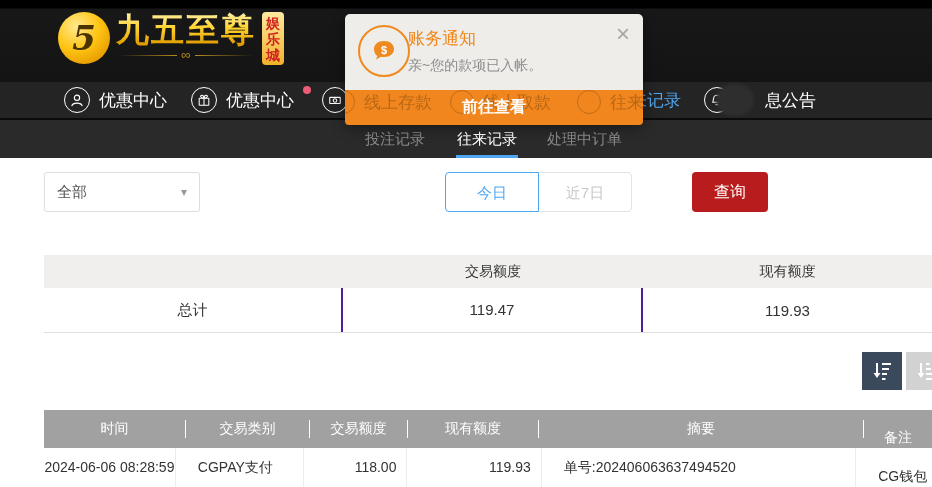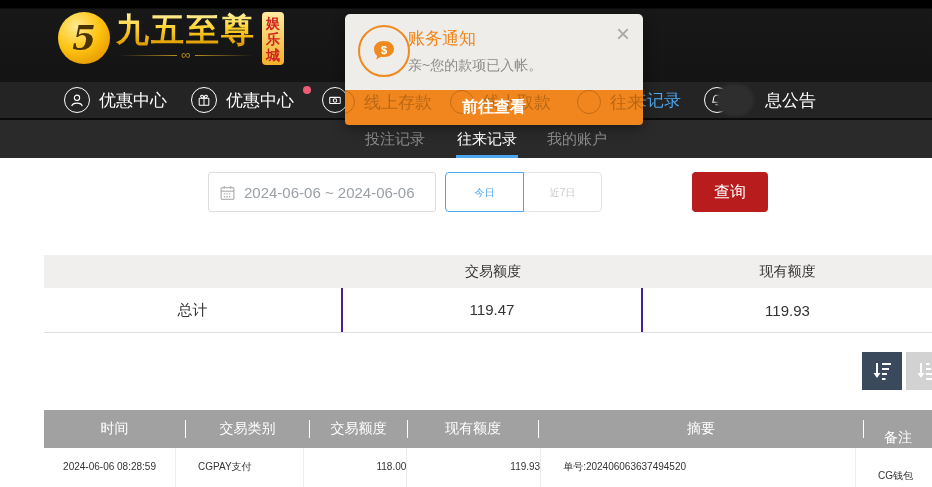--- a/index.html
+++ b/index.html
@@ -55,22 +55,22 @@
   
   .select-box{position:absolute;left:44px;top:172px;width:156px;height:40px;
     border:1px solid #ddd;border-radius:3px;box-sizing:border-box;background:#fff;
     font-size:15px;color:#555;display:flex;align-items:center;padding:0 12px;cursor:pointer;}
   .select-box .caret{margin-left:auto;color:#999;font-size:12px;}
   .date-box{position:absolute;left:208px;top:172px;width:228px;height:40px;
     border:1px solid #ddd;border-radius:3px;box-sizing:border-box;background:#fff;
     display:flex;align-items:center;padding:0 10px;font-size:15px;color:#9aa0a6;cursor:pointer;}
   .date-box svg{margin-right:8px;flex:none;}
   .range-group{position:absolute;left:445px;top:172px;display:flex;}
-  .range-btn{width:79px;height:40px;box-sizing:border-box;border:1px solid #e3e3e3;
-    background:#fff;color:#c8c8c8;font-size:10px;line-height:38px;text-align:center;
+  .range-btn{width:94px;height:40px;box-sizing:border-box;border:1px solid #e3e3e3;
+    background:#fff;color:#c8c8c8;font-size:15px;line-height:38px;text-align:center;
     margin-left:-1px;cursor:pointer;}
   .range-btn:first-child{margin-left:0;border-radius:4px 0 0 4px;}
   .range-btn:last-child{border-radius:0 4px 4px 0;}
   .range-btn.active{border:1px solid #4da6f0;color:#4da6f0;position:relative;z-index:2;}
   .query-btn{position:absolute;left:692px;top:172px;width:76px;height:40px;
     background:#b91c1c;border:none;border-radius:4px;color:#fff;font-size:16px;cursor:pointer;}
 
   
   .sum-table{position:absolute;left:44px;top:255px;width:888px;}
   .sum-head{display:flex;height:33px;background:#f0efee;align-items:center;
@@ -89,32 +89,32 @@
   .sort-desc{left:862px;background:#3a4a5c;}
   .sort-asc{left:906px;background:#d2d2d2;}
 
   
   .data-table{position:absolute;left:44px;top:410px;width:888px;}
   .dt-head{display:flex;height:38px;background:#a1a1a1;color:#fff;font-size:14px;
     align-items:center;}
   .dt-head .dt-cell{border-right:1px solid #fff;}
   .dt-head .dt-cell:last-child{border-right:none;}
   .dt-row{display:flex;height:39px;background:#fff;border-bottom:1px solid #e4e4e4;
-    align-items:center;font-size:10px;color:#333;gap:12px;}
+    align-items:center;font-size:14px;color:#333;gap:12px;}
   .dt-row .dt-cell{border-right:1px solid #ececec;height:100%;line-height:38px;}
   .dt-row .dt-cell:last-child{border-right:none;}
   .dt-cell{box-sizing:border-box;text-align:center;white-space:nowrap;overflow:hidden;}
   .c-time{width:142px;}
   .c-type{width:124px;}
   .c-amt{width:98px;}
   .c-bal{width:131px;}
   .c-sum{width:325px;}
   .c-rmk{width:68px;margin-top:17px;}
   .dt-row .c-type,.dt-row .c-sum,.dt-row .c-rmk{text-align:left;padding-left:10px;}
-  .dt-row .c-amt,.dt-row .c-bal{text-align:right;}
+  .dt-row .c-amt,.dt-row .c-bal{text-align:right;padding-right:10px;}
 
   
   .popup{position:absolute;left:345px;top:14px;width:298px;z-index:10;
     border-radius:5px;box-shadow:0 3px 14px rgba(0,0,0,.4);}
   .popup-body{position:relative;height:76px;background:#efedea;border-radius:5px 5px 0 0;}
   .popup-icon{position:absolute;left:13px;top:11px;width:52px;height:52px;border-radius:50%;
     border:2px solid #ef8a1f;box-sizing:border-box;display:flex;align-items:center;
     justify-content:center;}
   .popup-title{position:absolute;left:63px;top:13px;font-size:17px;color:#f08519;}
   .popup-msg{position:absolute;left:63px;top:43px;font-size:14px;color:#8b8b8b;}
@@ -216,35 +216,28 @@
         </svg>
       </span>
       <span style="margin-left:26px">息公告</span>
     </div>
     <div class="blob-nav"></div>
   </div>
 
   <div class="tabbar">
     <div class="tab" style="left:365px">投注记录</div>
     <div class="tab active" style="left:457px">往来记录</div>
-    <div class="tab" style="left:547px">我的账户</div>
-  </div>
-
-
-  <div class="date-box">
-    <svg width="17" height="17" viewBox="0 0 16 16" fill="none" stroke="#b5b5b5" stroke-width="1.2">
-      <rect x="2" y="3.5" width="12" height="11" rx="1"></rect>
-      <line x1="2" y1="6.8" x2="14" y2="6.8"></line>
-      <line x1="5" y1="1.8" x2="5" y2="4.5"></line>
-        <line x1="11" y1="1.8" x2="11" y2="4.5"></line>
-      <line x1="4.5" y1="9.3" x2="11.5" y2="9.3" stroke-dasharray="1.4 1"></line>
-      <line x1="4.5" y1="12" x2="11.5" y2="12" stroke-dasharray="1.4 1"></line>
-    </svg>
-    <span>2024-06-06 ~ 2024-06-06</span>
-  </div>
+    <div class="tab" style="left:547px">处理中订单</div>
+  </div>
+
+  <div class="select-box">
+    <span>全部</span>
+    <span class="caret">▾</span>
+  </div>
+
 
   <div class="range-group">
     <button class="range-btn active">今日</button>
     <button class="range-btn">近7日</button>
   </div>
 
   <button class="query-btn">查询</button>
 
   <div class="sum-table">
     <div class="sum-head">

